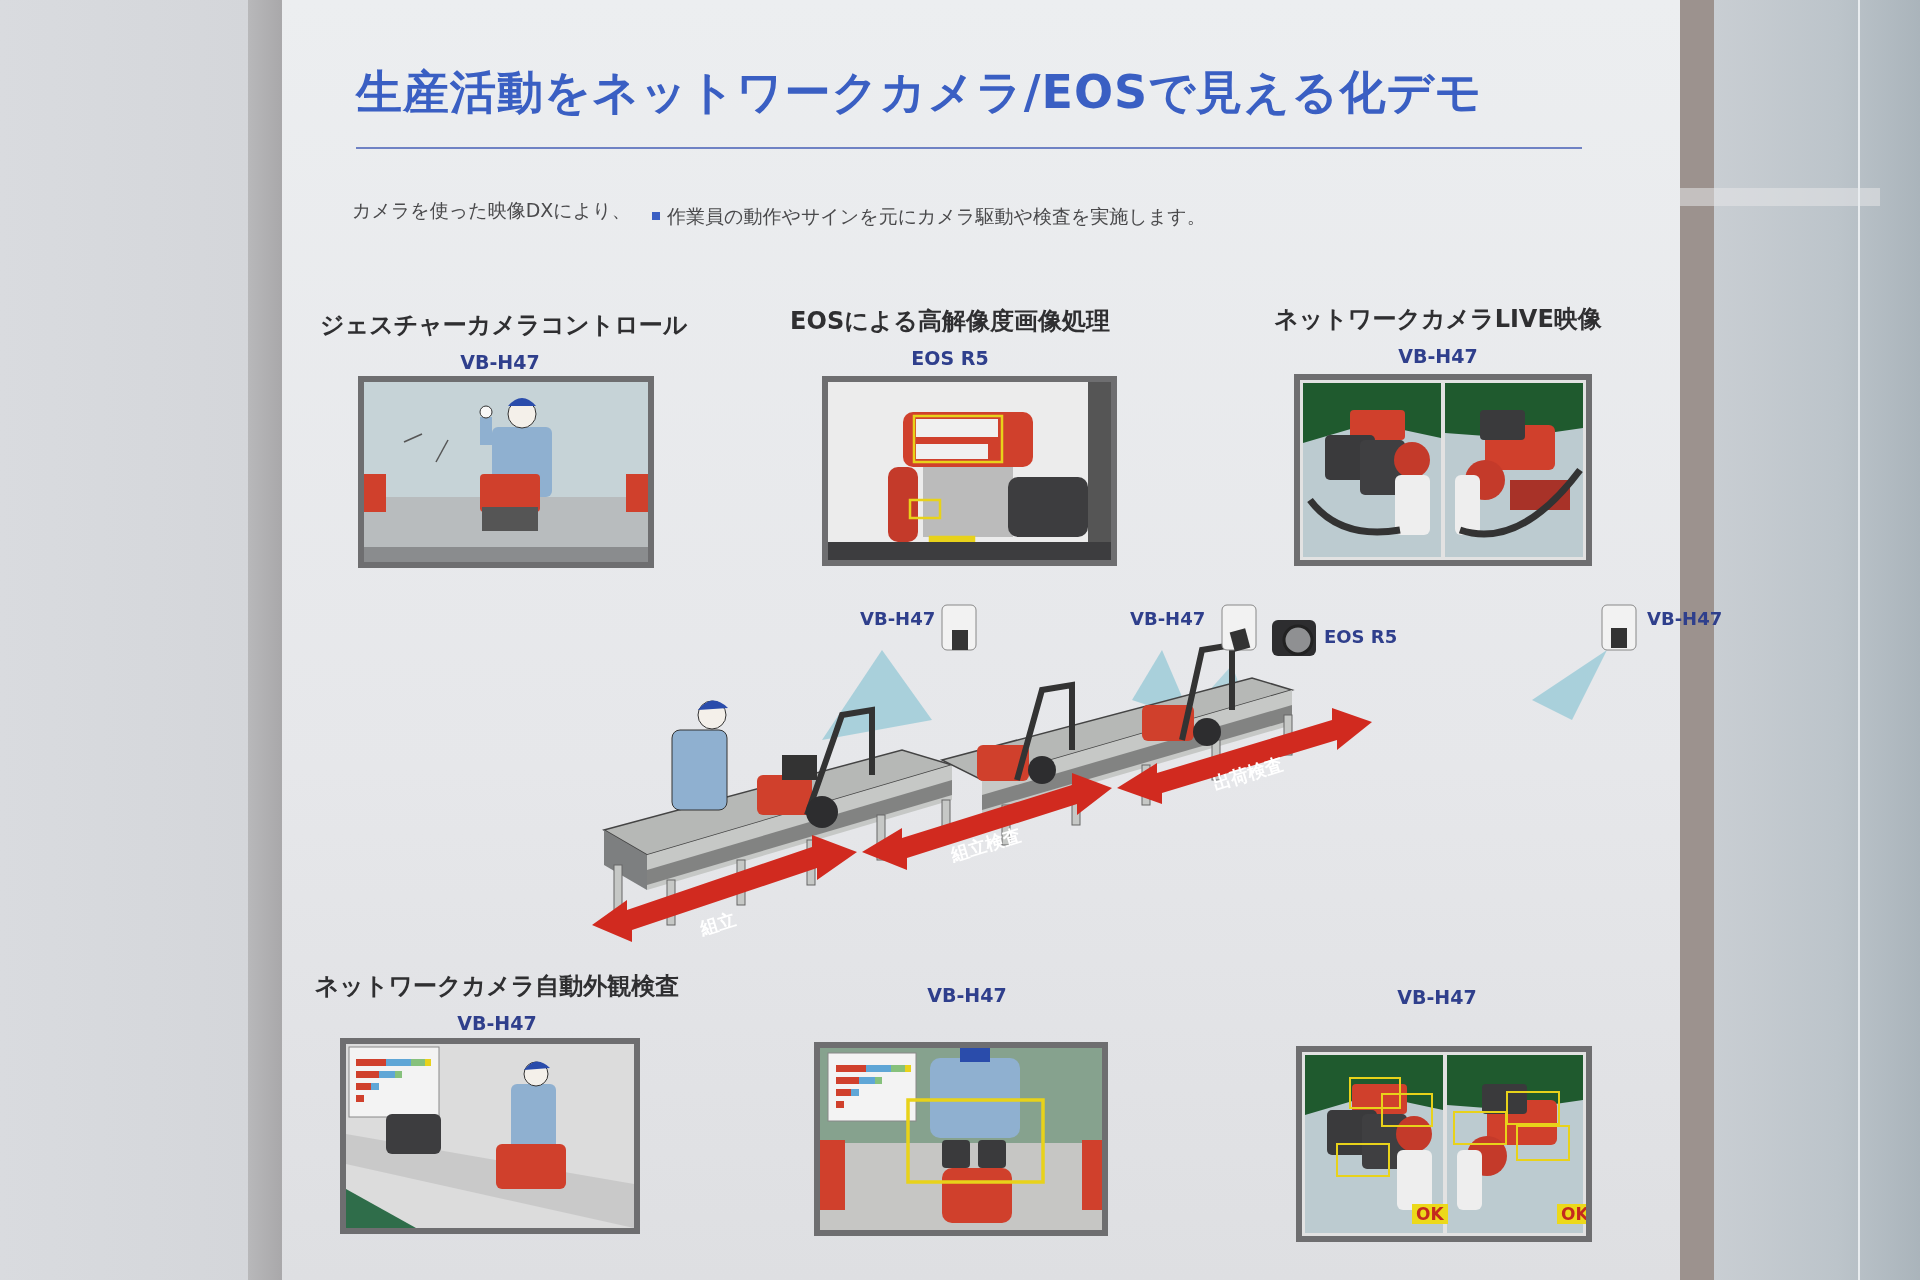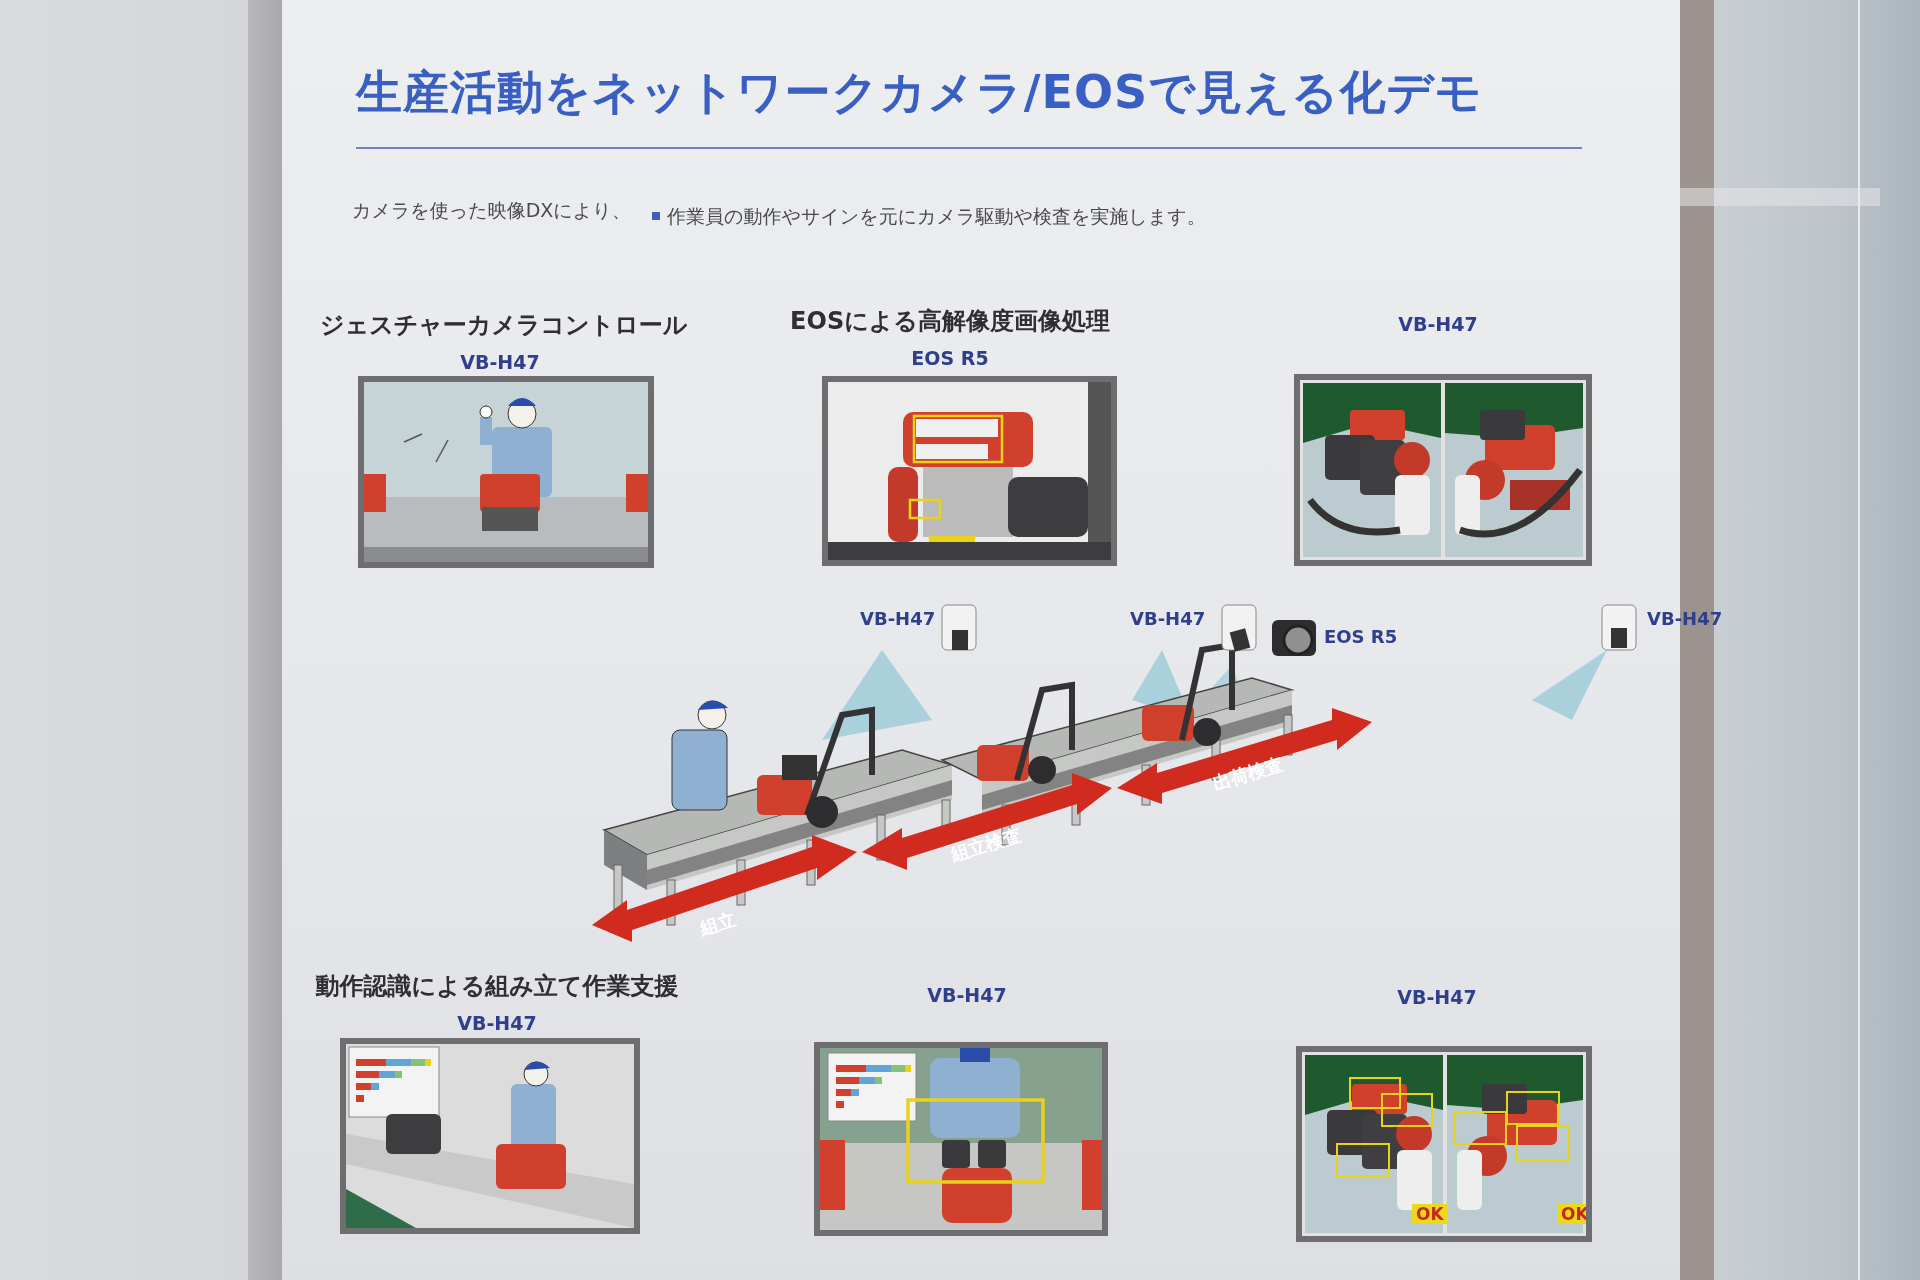--- a/index.html
+++ b/index.html
@@ -69,20 +69,21 @@
 
   <div class="section" style="left:38px; top:309px; width:360px;">
     <div class="section-title">ジェスチャーカメラコントロール</div>
     <div class="section-model">VB-H47</div>
   </div>
   <div class="section" style="left:488px; top:305px; width:360px;">
     <div class="section-title">EOSによる高解像度画像処理</div>
     <div class="section-model">EOS R5</div>
   </div>
   <div class="section" style="left:966px; top:303px; width:380px;">
+    <div class="section-title">ネットワークカメラLIVE映像</div>
     <div class="section-model">VB-H47</div>
   </div>
 
   <div class="panel" style="left:76px; top:376px; width:296px; height:192px; background:#c6d2d6;">
     <svg viewBox="0 0 284 180" preserveAspectRatio="none">
       <rect x="0" y="0" width="284" height="180" fill="#c6d3d7"></rect>
       <line x1="40" y1="60" x2="58" y2="52" stroke="#555" stroke-width="1.5"></line>
       <line x1="72" y1="80" x2="84" y2="58" stroke="#555" stroke-width="1.5"></line>
       <rect x="128" y="45" width="60" height="70" rx="6" fill="#8fb0d0"></rect>
       <circle cx="158" cy="32" r="14" fill="#f4f0ea" stroke="#333"></circle>
@@ -218,21 +219,21 @@
     <div class="cam-label" style="left:558px; top:18px;">VB-H47</div>
     <div class="cam-label" style="left:752px; top:36px;">EOS R5</div>
     <div class="cam-label" style="left:1075px; top:18px;">VB-H47</div>
 
     <div class="arrow-label" style="left:128px; top:322px; transform:rotate(-17deg);">組立</div>
     <div class="arrow-label" style="left:378px; top:243px; transform:rotate(-17deg);">組立検査</div>
     <div class="arrow-label" style="left:640px; top:172px; transform:rotate(-17deg);">出荷検査</div>
   </div>
 
   <div class="section" style="left:0px; top:970px; width:430px;">
-    <div class="section-title">動作認識による組み立て作業支援</div>
+    <div class="section-title">ネットワークカメラ自動外観検査</div>
     <div class="section-model">VB-H47</div>
   </div>
   <div class="section" style="left:490px; top:974px; width:390px;">
     <div class="section-model">VB-H47</div>
   </div>
   <div class="section" style="left:950px; top:976px; width:410px;">
     <div class="section-model">VB-H47</div>
   </div>
 
   <div class="panel" style="left:58px; top:1038px; width:300px; height:196px; background:#dcdcdc;">

